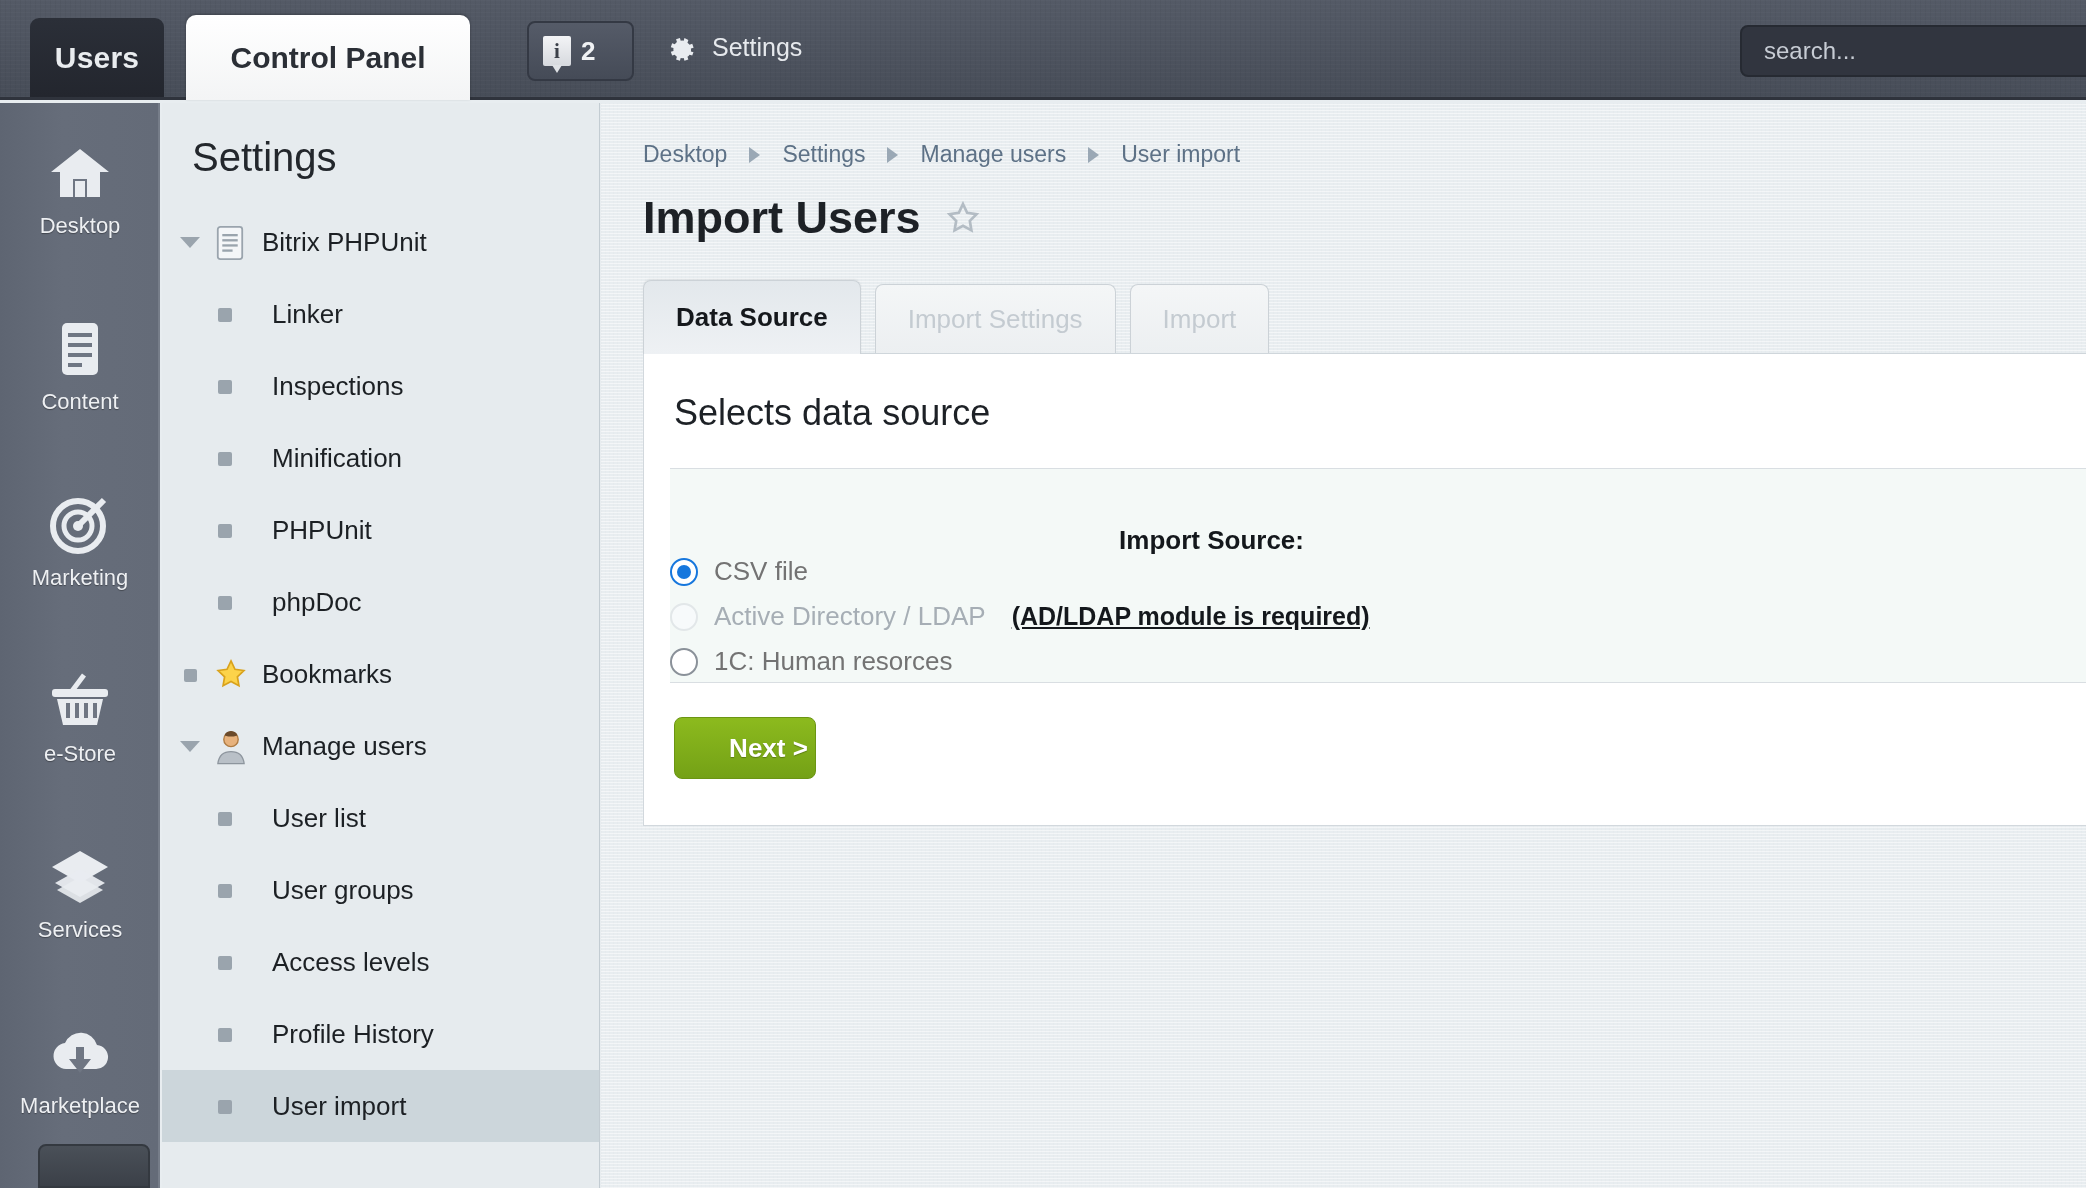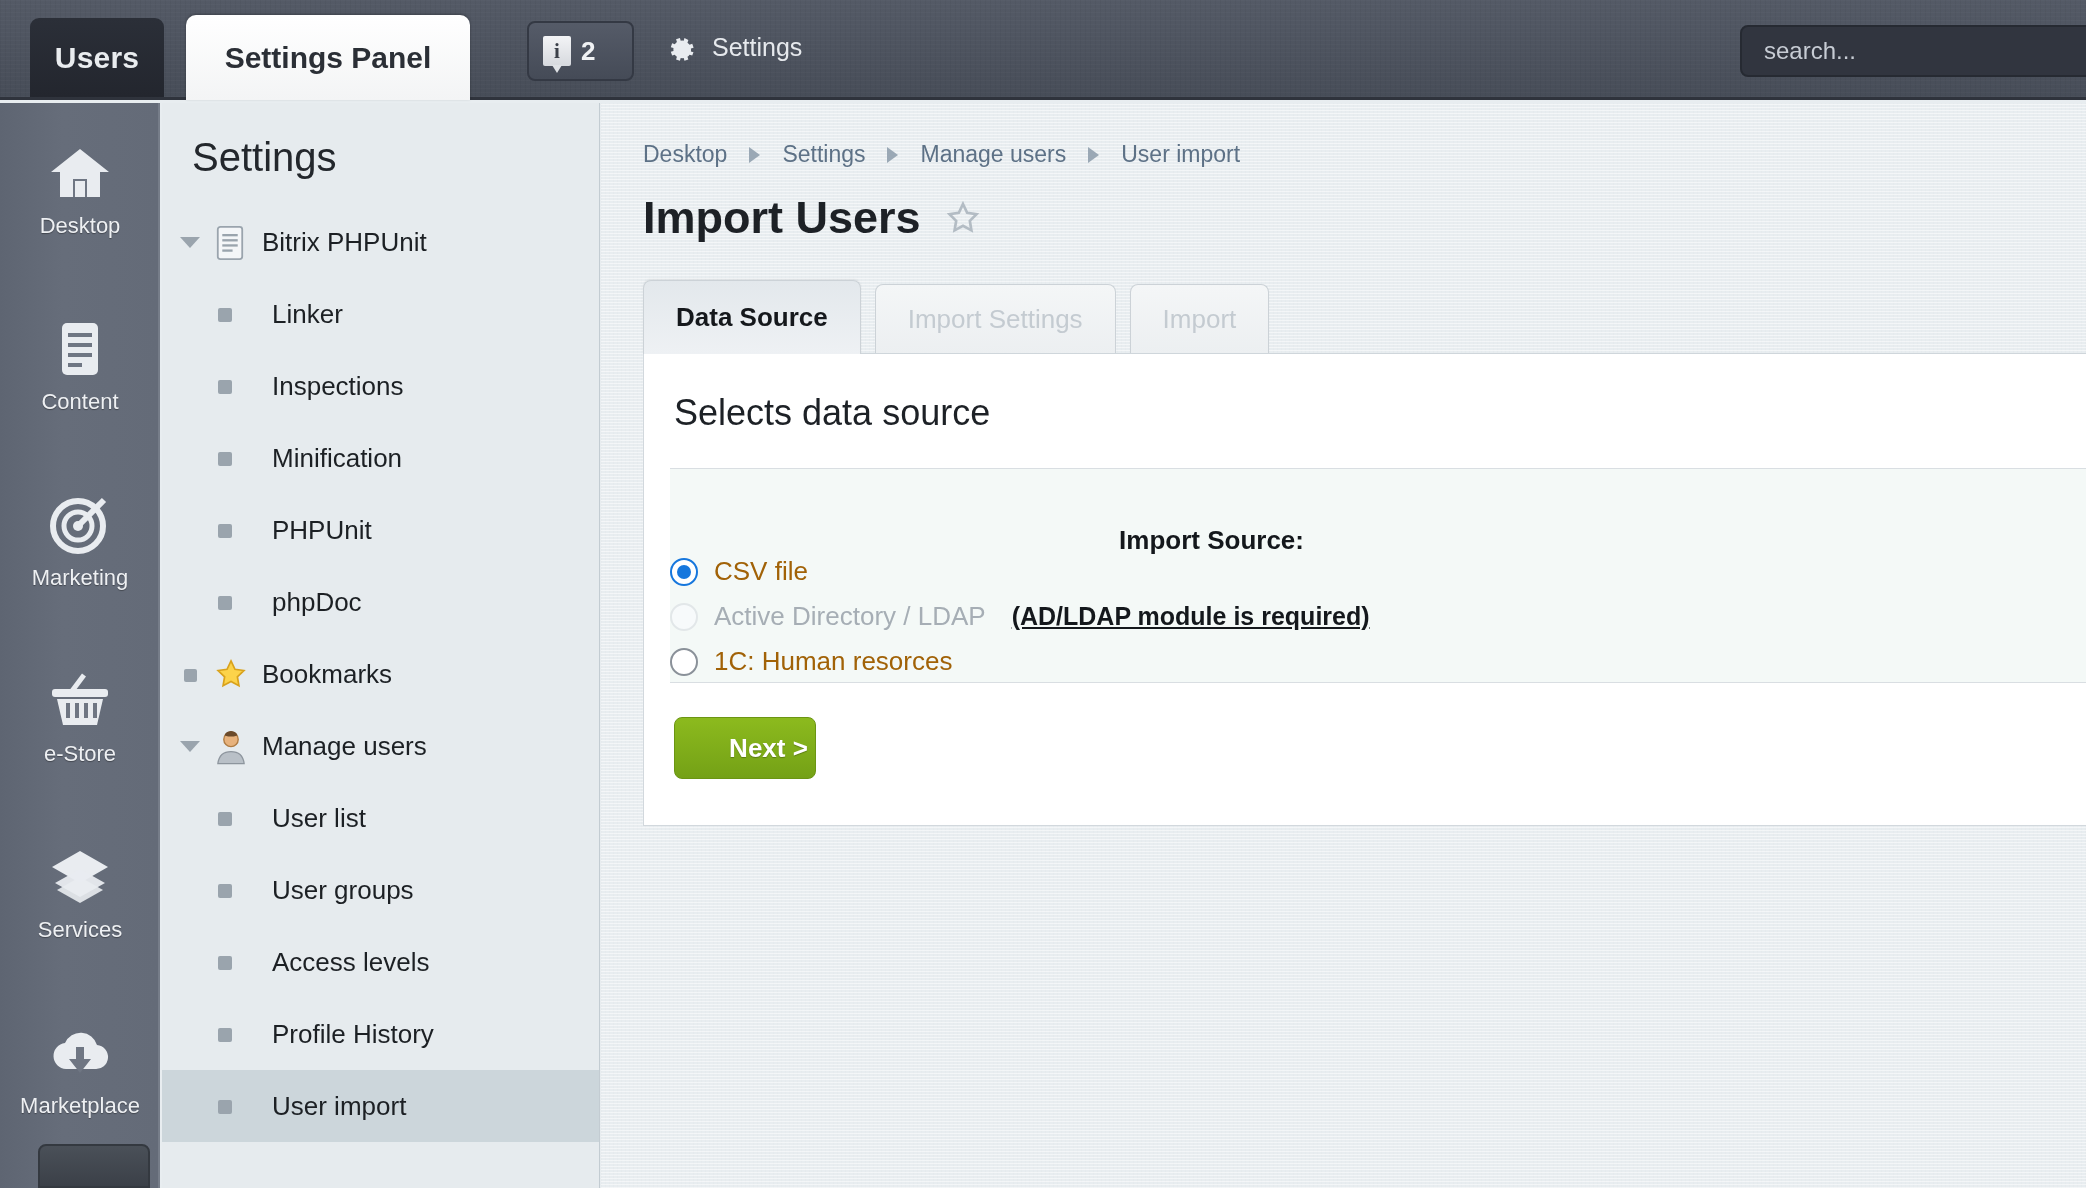--- a/index.html
+++ b/index.html
@@ -261,21 +261,21 @@
     width: 28px; height: 28px; border-radius: 50%;
     border: 2px solid #8a9199; background: #fff;
     display: inline-block; position: relative; flex: none;
   }
   .radio.checked { border-color: #1677dd; }
   .radio.checked::after {
     content: ""; position: absolute; left: 5px; top: 5px;
     width: 14px; height: 14px; border-radius: 50%; background: #1677dd;
   }
   .radio.disabled { border-color: #e2e7e9; background: #f7fafb; }
-  .radio-text { font-size: 26px; color: #a16207; }
+  .radio-text { font-size: 26px; color: #737373; }
   .radio-text.disabled { color: #a6aeb5; }
   .radio-note { font-size: 25px; font-weight: bold; color: #14181c; margin-left: 10px; text-decoration: underline; }
 
   .btn-next {
     margin: 34px 0 0 30px;
     width: 142px; height: 62px;
     background: linear-gradient(180deg,#8cba1e 0%, #74a116 100%);
     border: 1px solid #6b9513;
     border-radius: 8px;
     color: #ffffff; font-size: 26px; font-weight: bold;
@@ -291,21 +291,21 @@
 <div id="app">
 
   <div class="topbar">
     <div class="topbar-inner">
 
       <div class="tab-site">
         <span>Users</span>
       </div>
 
       <div class="tab-cp">
-        <span>Settings Panel</span>
+        <span>Control Panel</span>
       </div>
 
       <div class="info-chip">
         <span class="info-glyph">i</span>
         <span class="info-count">2</span>
       </div>
 
       <span class="gear-wrap">
         <svg width="36" height="36" viewBox="0 0 24 24" aria-hidden="true">
           <path fill="#e9ecf0" d="M12 8.4a3.6 3.6 0 1 0 0 7.2 3.6 3.6 0 0 0 0-7.2zm0 5.4a1.8 1.8 0 1 1 0-3.6 1.8 1.8 0 0 1 0 3.6z"></path>

